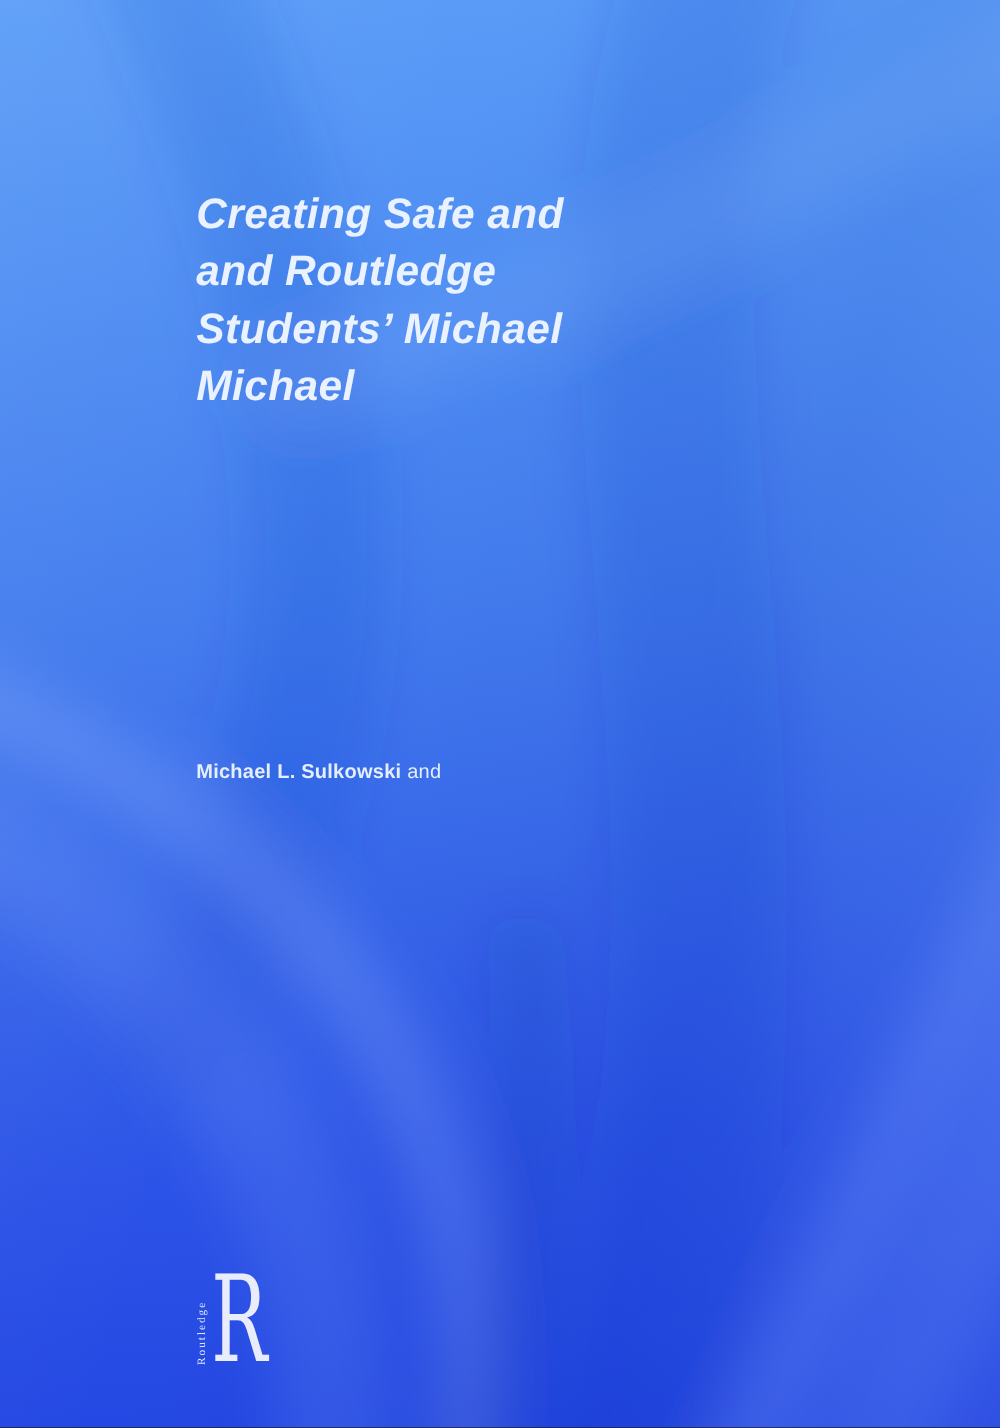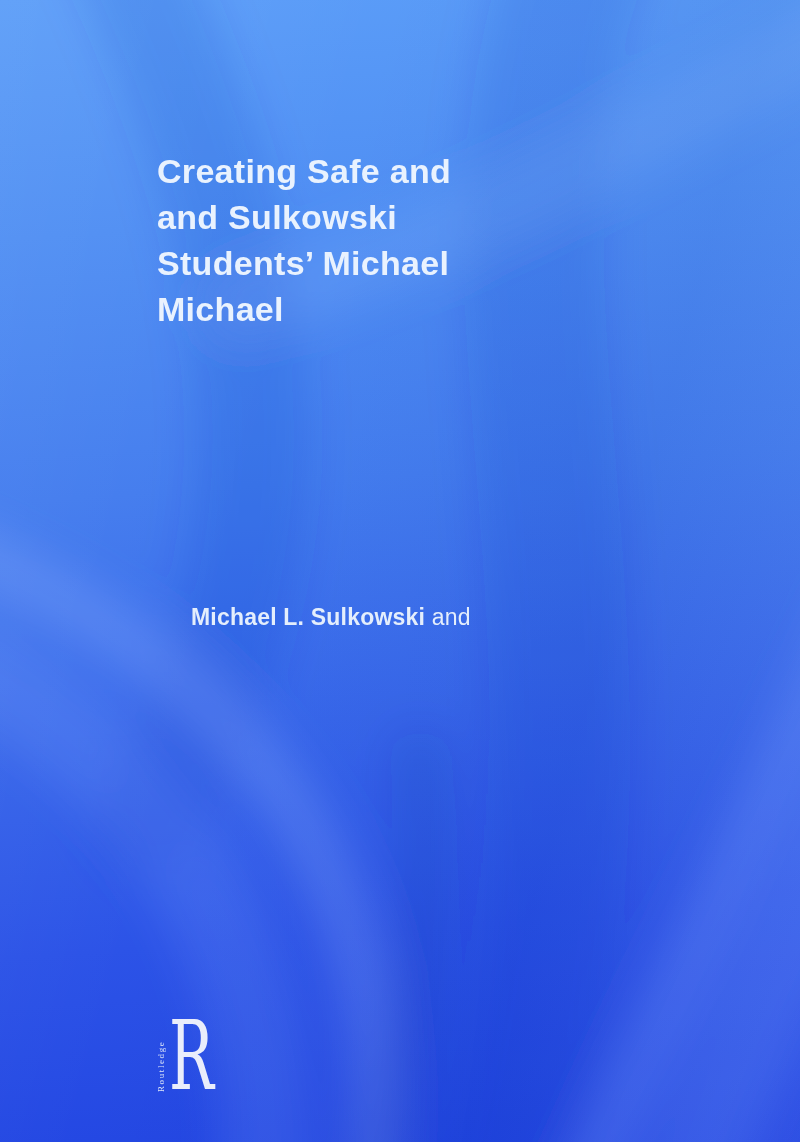--- a/index.html
+++ b/index.html
@@ -42,32 +42,32 @@
     position: absolute;
     left: 157px;
     top: 148px;
     width: 470px;
     color: #e9f2fe;
     font-size: 34px;
     font-weight: 700;
     line-height: 46px;
     letter-spacing: 0.3px;
     z-index: 2;
+    font-style: italic;
   }
   .authors {
     position: absolute;
     left: 157px;
     top: 600px;
     width: 470px;
     color: #e4eefc;
-    font-size: 23px;
+    font-size: 16px;
     line-height: 35px;
     letter-spacing: 0.2px;
     z-index: 2;
-    margin-left: 34px;
   }
   .authors .name { font-weight: 700; }
   .authors .conj { font-weight: 400; }
   .logo {
     position: absolute;
     left: 155px;
     top: 1018px;
     height: 78px;
     display: flex;
     align-items: stretch;
@@ -114,21 +114,21 @@
       <path d="M -120 520 C 240 640, 430 880, 360 1250" stroke="#8fb4ff" stroke-opacity="0.28" stroke-width="55"></path>
       <path d="M -60 650 C 180 770, 300 980, 260 1250" stroke="#7da6ff" stroke-opacity="0.18" stroke-width="95"></path>
       <path d="M 420 760 C 430 900, 420 1020, 380 1180" stroke="#16309f" stroke-opacity="0.12" stroke-width="60"></path>
       <path d="M 860 600 C 760 820, 660 1020, 560 1240" stroke="#6f9bff" stroke-opacity="0.30" stroke-width="55"></path>
       <path d="M 900 720 C 810 900, 730 1060, 660 1250" stroke="#6f9bff" stroke-opacity="0.20" stroke-width="100"></path>
     </g>
   </svg>
 
   <div class="title">
     <div class="title-line">Creating Safe and</div>
-    <div class="title-line">and Sulkowski</div>
+    <div class="title-line">and Routledge</div>
     <div class="title-line">Students’ Michael</div>
     <div class="title-line">Michael</div>
   </div>
 
   <div class="authors">
     <div class="author-line">
       <span class="name">Michael L. Sulkowski</span>
       <span class="conj">and</span>
     </div>
   </div>

